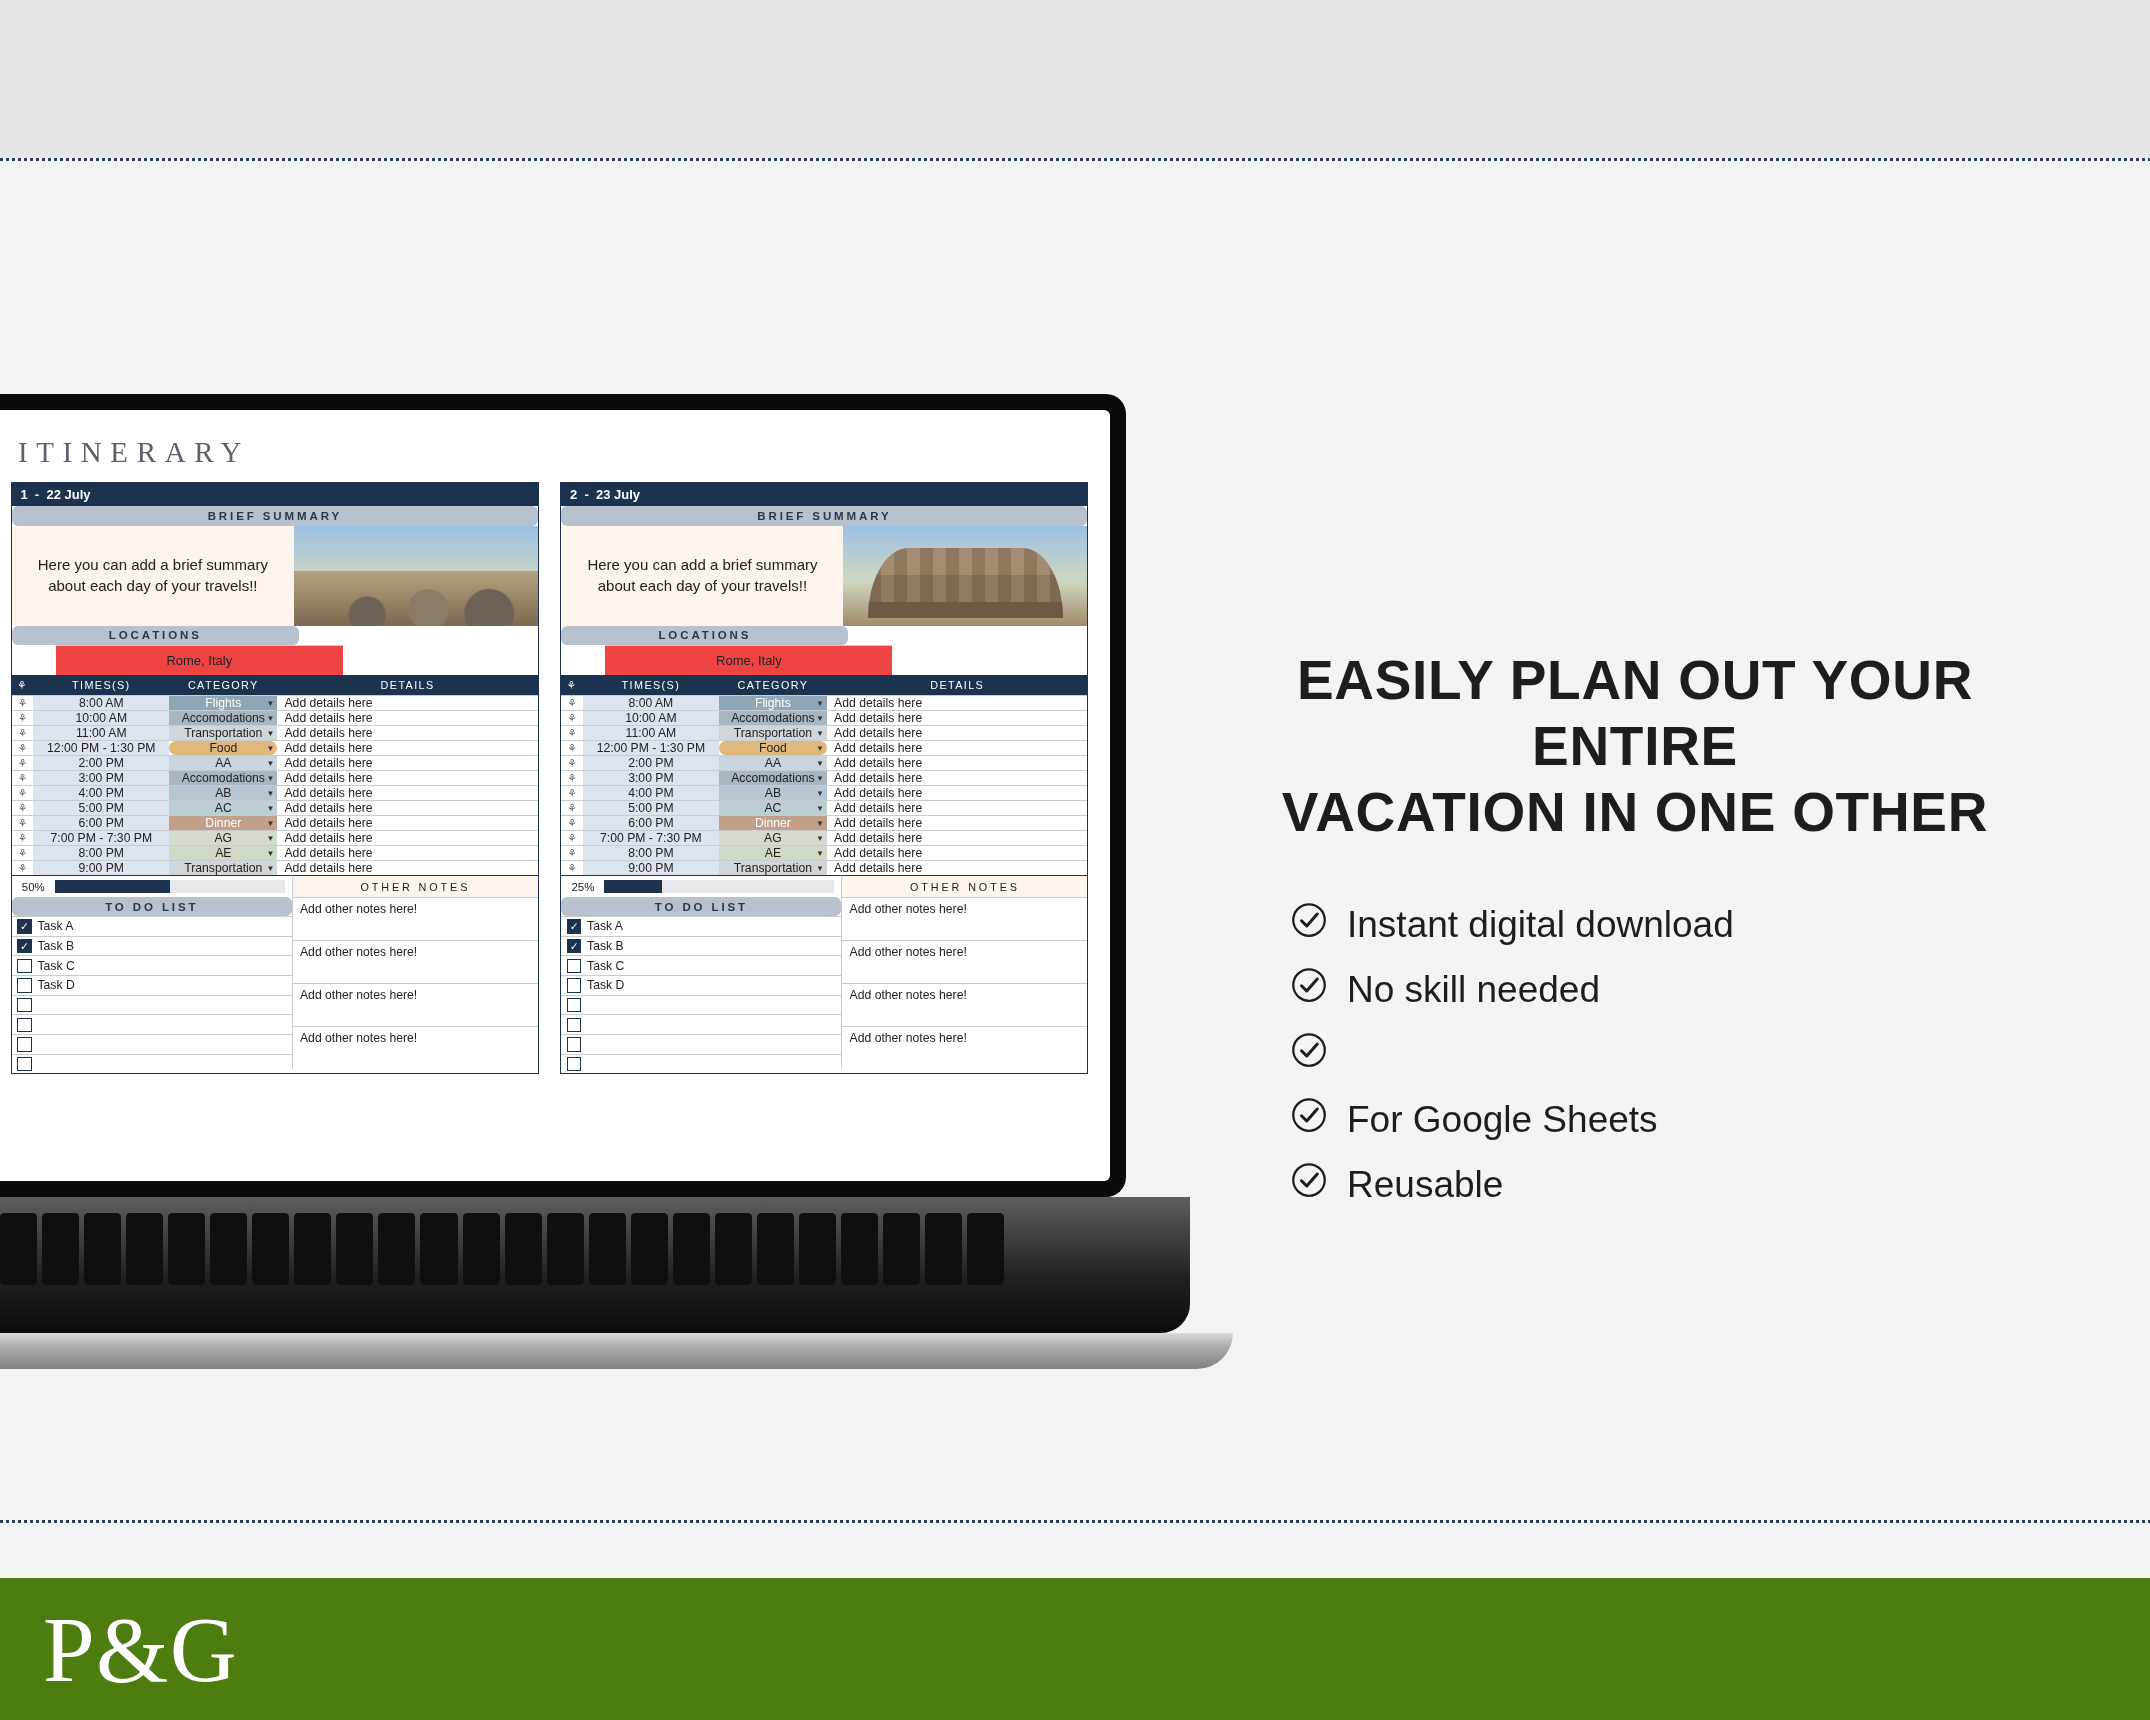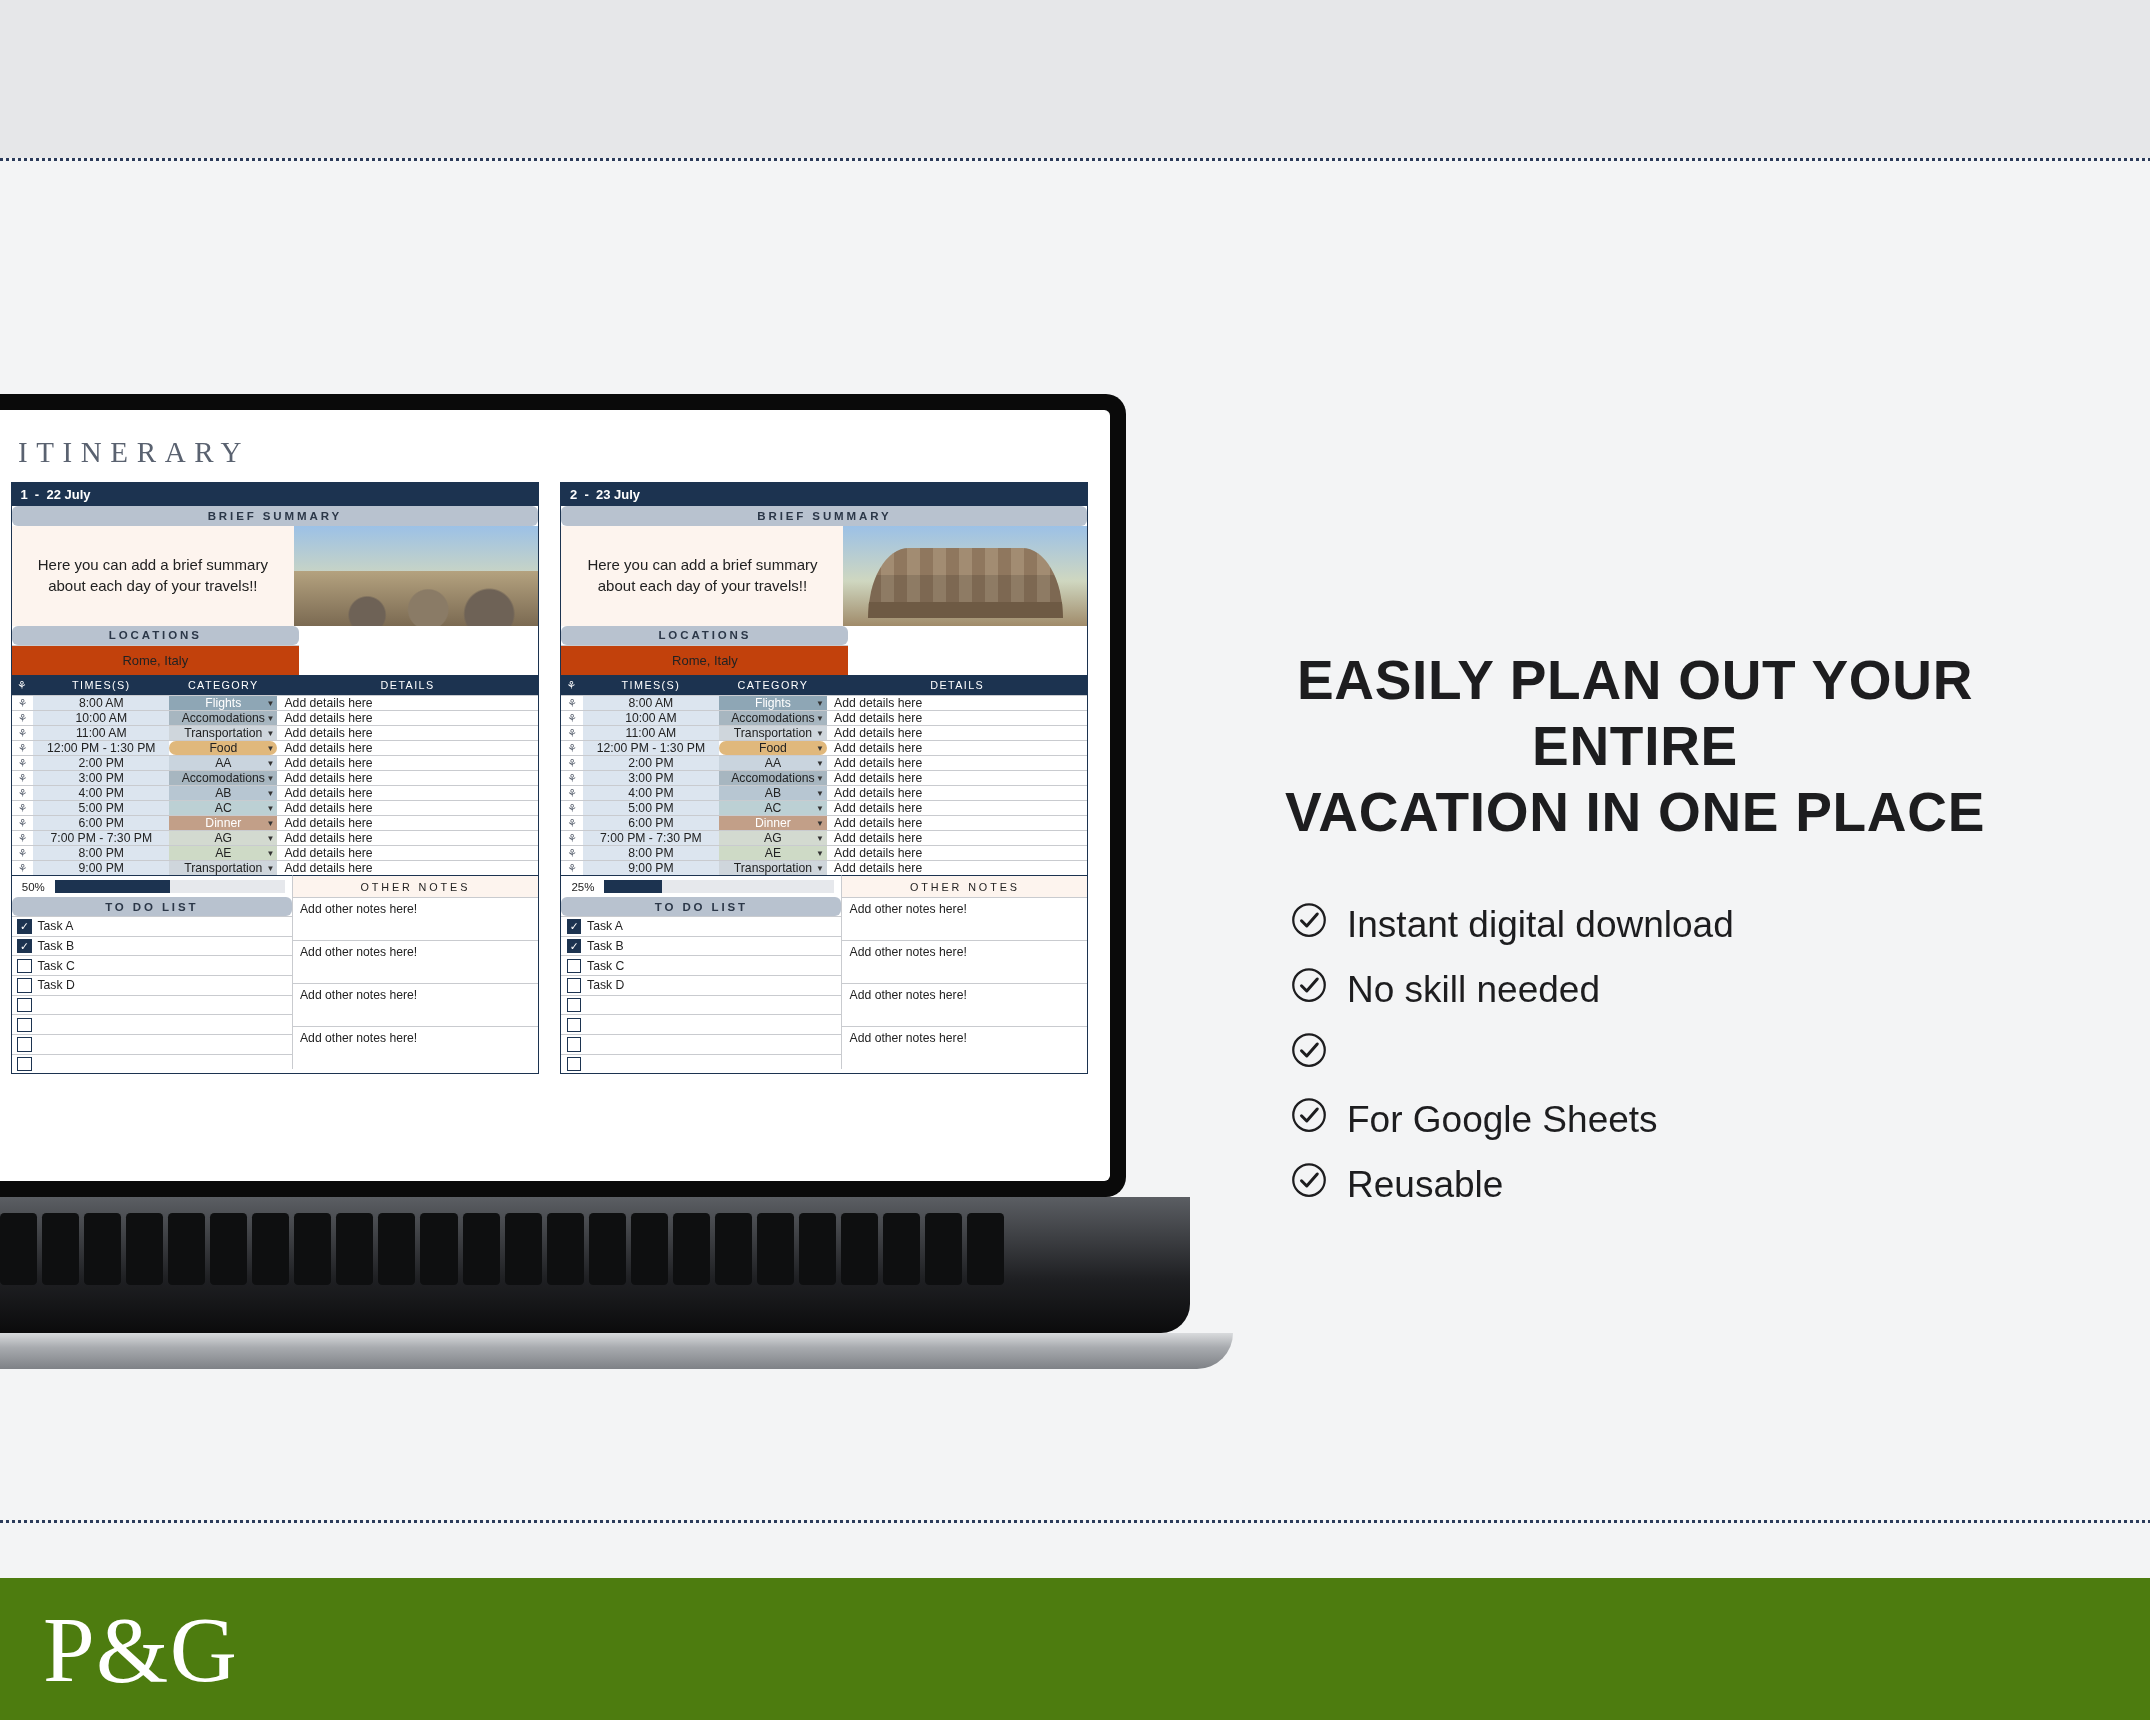--- a/index.html
+++ b/index.html
@@ -107,22 +107,23 @@
   }
   .photo.colo::after{
     content:""; position:absolute; left:10%; right:10%; bottom:8%; height:70%;
     background:
       repeating-linear-gradient(90deg,#8f775e 0 13px,#a28c72 13px 26px);
     border-radius:50px 50px 0 0 / 86px 86px 0 0;
     box-shadow: inset 0 -16px 0 #6e5a44, inset 0 -43px 0 rgba(0,0,0,0.12);
   }
   .loc-row { display:flex; }
   .loc-row .loc {
-    width:287px; background:#c2410c; text-align:center; padding:7.2px 0; font-size:13px;
+    width:287px; background:#ef4444; text-align:center; padding:7.2px 0; font-size:13px;
     border-top:0.7px solid #c9cbcf;
+    margin-left:44px;
   }
   .loc-row .photo-ext { flex:1; }
   .headrow { display:flex; background:#1c3350; color:#fff; font-size:10.8px; letter-spacing:1.4px; }
   .headrow div { padding:3.6px 0; text-align:center; }
   .col-link{width:21.5px;}
   .col-time{width:136px;}
   .col-cat{width:108px;}
   .col-det{flex:1;}
   .trow { display:flex; border-top:0.7px solid #c9cbcf; align-items:stretch; }
   .trow .c { display:flex; align-items:center; justify-content:center; font-size:12.2px; }
@@ -158,21 +159,21 @@
 </head>
 <body>
 
 <div class="topband"></div>
 <div class="dotline dot1"></div>
 <div class="dotline dot2"></div>
 
 <div class="promo">
   <h1>
     <span>EASILY PLAN OUT YOUR ENTIRE</span><br>
-    <span>VACATION IN ONE PLACE</span>
+    <span>VACATION IN ONE OTHER</span>
   </h1>
   <div class="benefits" id="benefits">
       <div class="benefit">
         <span><svg viewBox="0 0 48 48" width="36" height="36">
             <circle cx="24" cy="24" r="21" fill="none" stroke="#1d1d1f" stroke-width="3"></circle>
             <path d="M14 25 l7 7 l14 -16" fill="none" stroke="#1d1d1f" stroke-width="4" stroke-linecap="round" stroke-linejoin="round"></path>
           </svg></span>
         <span>Instant digital download</span>
       </div>
       <div class="benefit">

